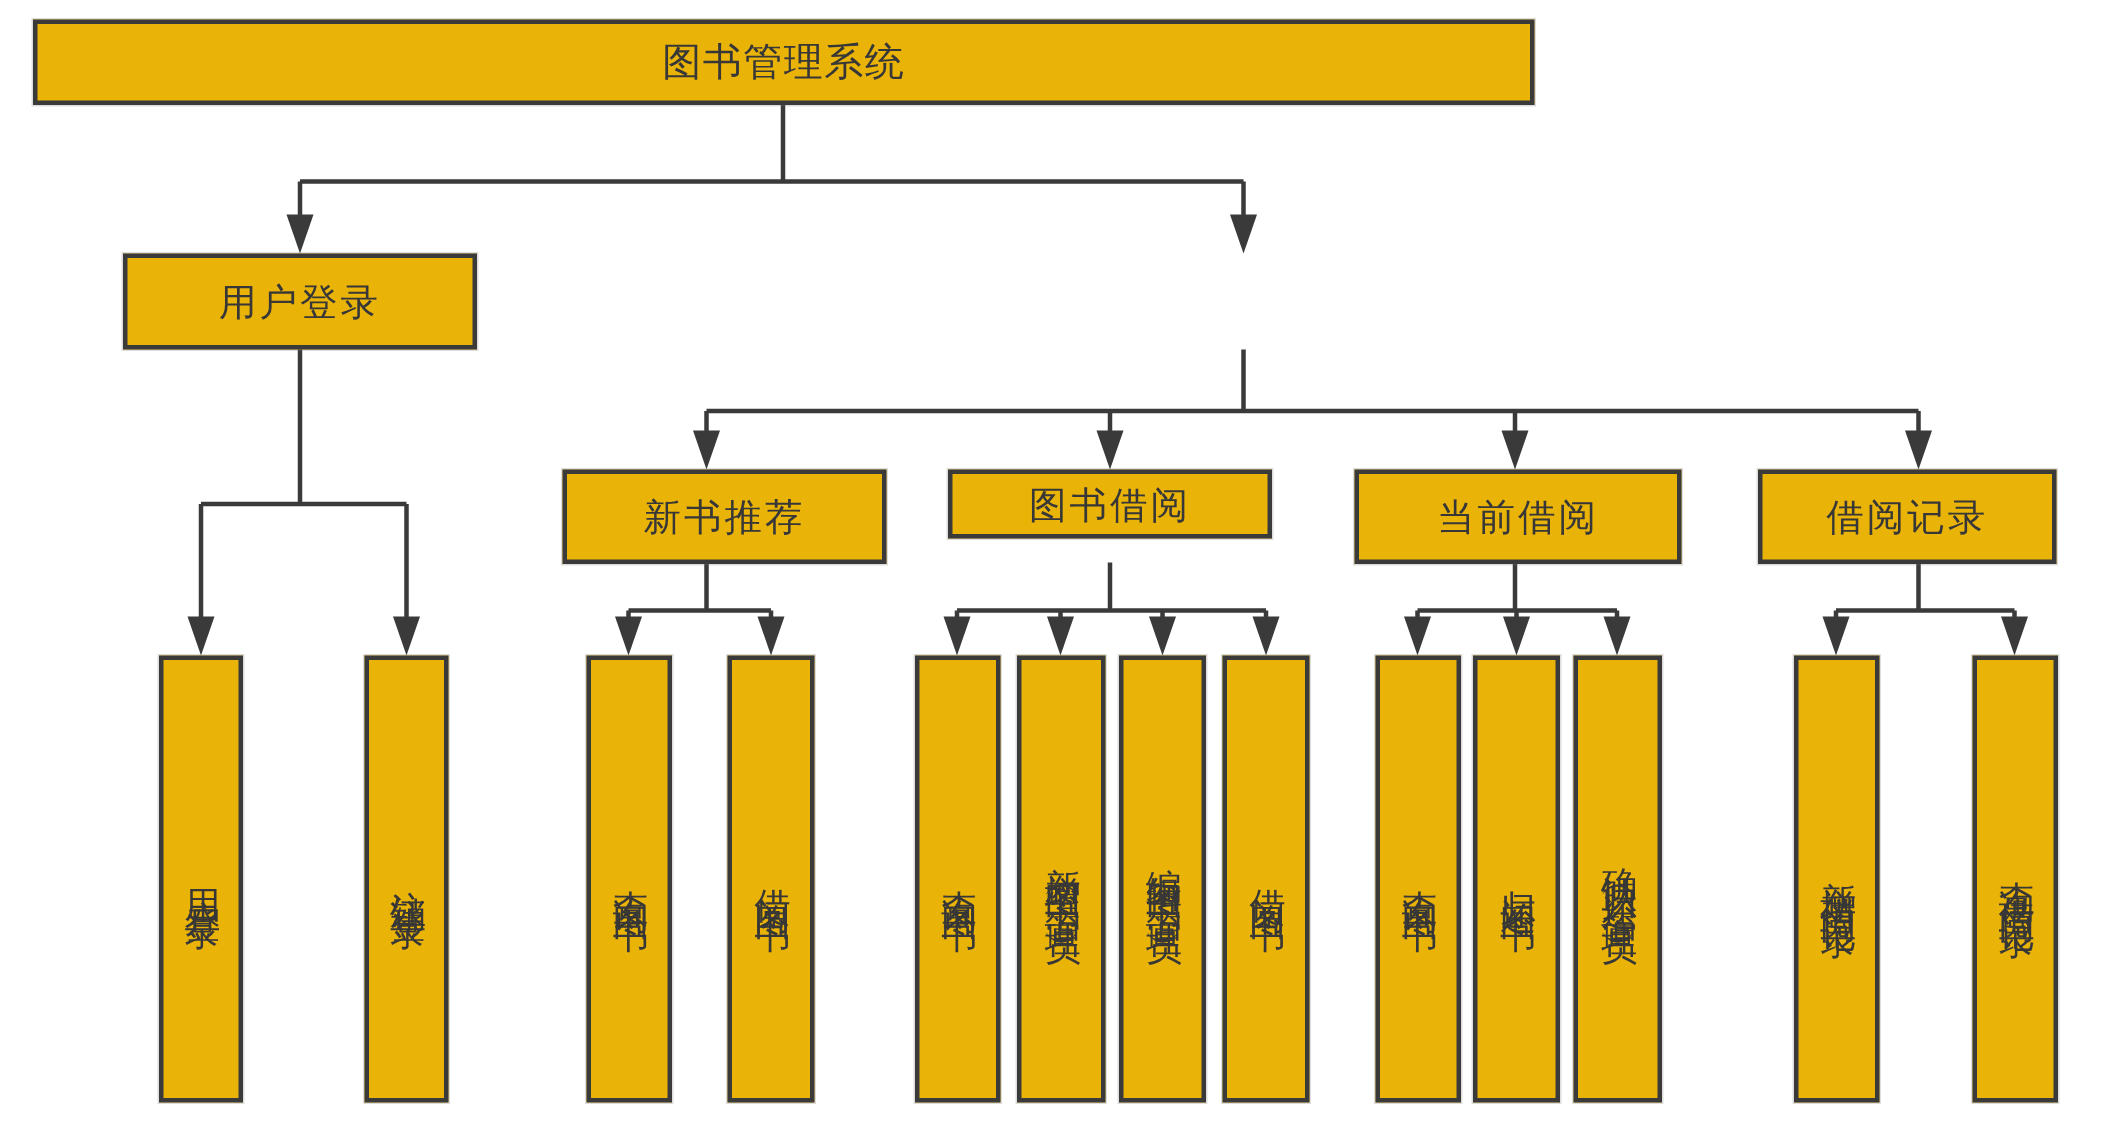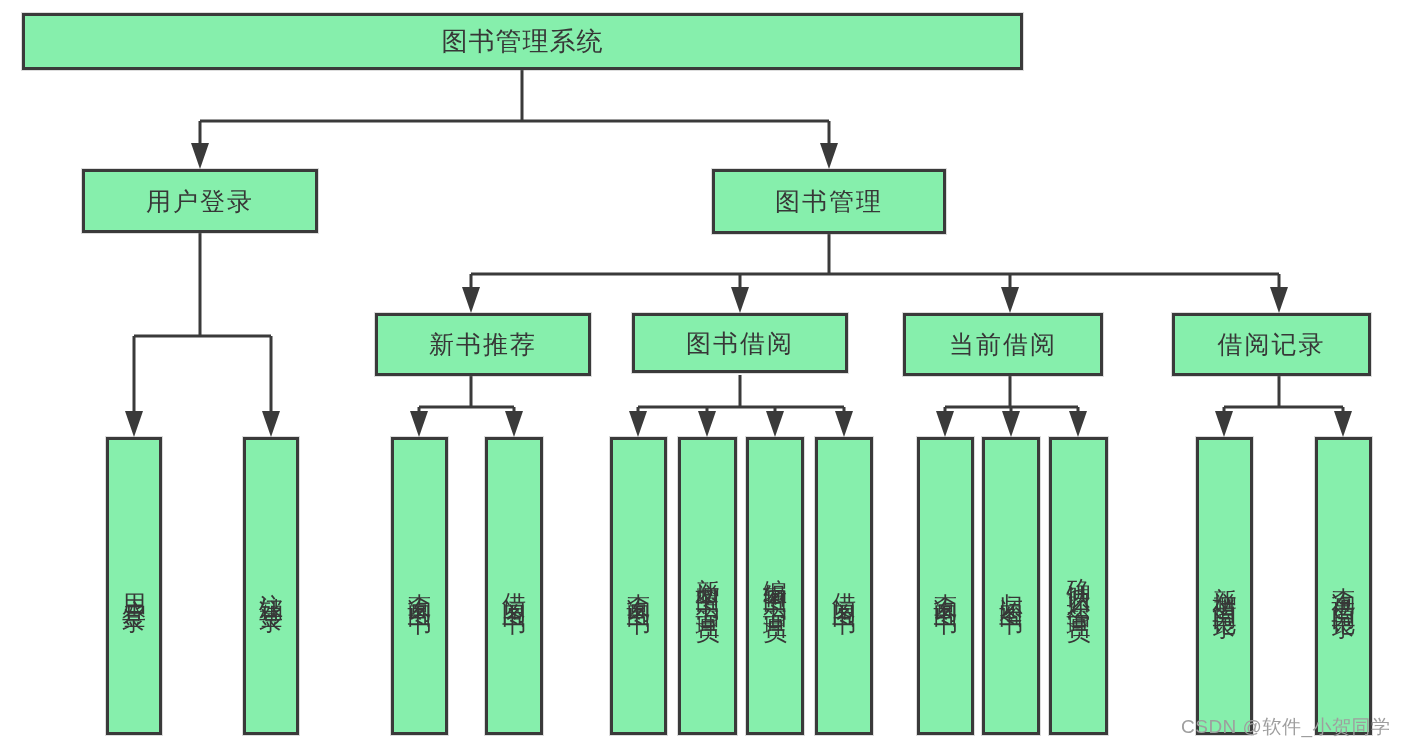--- a/index.html
+++ b/index.html
@@ -2,21 +2,21 @@
 <html><head>
 <meta charset="utf-8">
 <style>
   html,body{margin:0;padding:0;background:#ffffff;}
   body{width:1405px;height:747px;position:relative;overflow:hidden;
        font-family:"Liberation Sans","DejaVu Sans",sans-serif;}
   .canvas{position:absolute;left:0;top:0;width:1405px;height:747px;}
   svg.connectors{position:absolute;left:0;top:0;width:1405px;height:747px;}
   .node{
     position:absolute;box-sizing:border-box;
-    border:3px solid #3a3a3a;background:#86efac;color:#373737;
+    border:3px solid #3a3a3a;background:#eab308;color:#373737;
     display:flex;align-items:center;justify-content:center;
     box-shadow:0 0 0 1px rgba(120,120,120,0.25);
     white-space:nowrap;
   }
   .hbox{font-size:25px;letter-spacing:2px;}
   .root-box{font-size:26px;letter-spacing:1px;}
   .vbox{
     writing-mode:vertical-rl;text-orientation:mixed;
     font-size:24px;letter-spacing:6px;line-height:50px;
     white-space:normal;
@@ -78,40 +78,38 @@
     <g>
       <path d="M1279 375 V407 M1224 407 H1343 M1224 407 V428 M1343 407 V428" stroke="#3a3a3a" stroke-width="3" fill="none"></path>
       <path d="M1215 411 L1233 411 L1224 437 Z" fill="#3a3a3a"></path>
       <path d="M1334 411 L1352 411 L1343 437 Z" fill="#3a3a3a"></path>
     </g>
   </svg>
 
   <div class="node hbox root-box" style="left:22px;top:13px;width:1001px;height:57px">图书管理系统</div>
 
   <div class="node hbox" style="left:82px;top:169px;width:236px;height:64px">用户登录</div>
-  <div class="node hbox" style="left:712px;top:169px;width:234px;height:65px">图书管理</div>
 
   <div class="node hbox" style="left:375px;top:313px;width:216px;height:63px">新书推荐</div>
-  <div class="node hbox" style="left:632px;top:313px;width:216px;height:60px">图书借阅</div>
-  <div class="node hbox" style="left:903px;top:313px;width:200px;height:63px">当前借阅</div>
+  <div class="node hbox" style="left:632px;top:313px;width:216px;height:46px">图书借阅</div>
+  <div class="node hbox" style="left:903px;top:313px;width:218px;height:63px">当前借阅</div>
   <div class="node hbox" style="left:1172px;top:313px;width:199px;height:63px">借阅记录</div>
 
   <div class="node vbox" style="left:106px;top:437px;width:56px;height:298px">用户登录</div>
   <div class="node vbox" style="left:243px;top:437px;width:56px;height:298px">注销登录</div>
 
   <div class="node vbox" style="left:391px;top:437px;width:57px;height:298px">查询图书</div>
   <div class="node vbox" style="left:485px;top:437px;width:58px;height:298px">借阅图书</div>
 
   <div class="node vbox" style="left:610px;top:437px;width:57px;height:298px">查询图书</div>
   <div class="node vbox" style="left:678px;top:437px;width:59px;height:298px">新增图书（管理员）</div>
   <div class="node vbox" style="left:746px;top:437px;width:58px;height:298px">编辑图书（管理员）</div>
   <div class="node vbox" style="left:815px;top:437px;width:58px;height:298px">借阅图书</div>
 
   <div class="node vbox" style="left:917px;top:437px;width:57px;height:298px">查询图书</div>
   <div class="node vbox" style="left:982px;top:437px;width:58px;height:298px">归还图书</div>
   <div class="node vbox" style="left:1049px;top:437px;width:59px;height:298px">确认归还（管理员）</div>
 
   <div class="node vbox" style="left:1196px;top:437px;width:57px;height:298px">新增借阅记录</div>
   <div class="node vbox" style="left:1315px;top:437px;width:57px;height:298px">查询借阅记录</div>
 
-  <div class="watermark">CSDN @软件_小贺同学</div>
 
 </div>
 
 </body></html>

